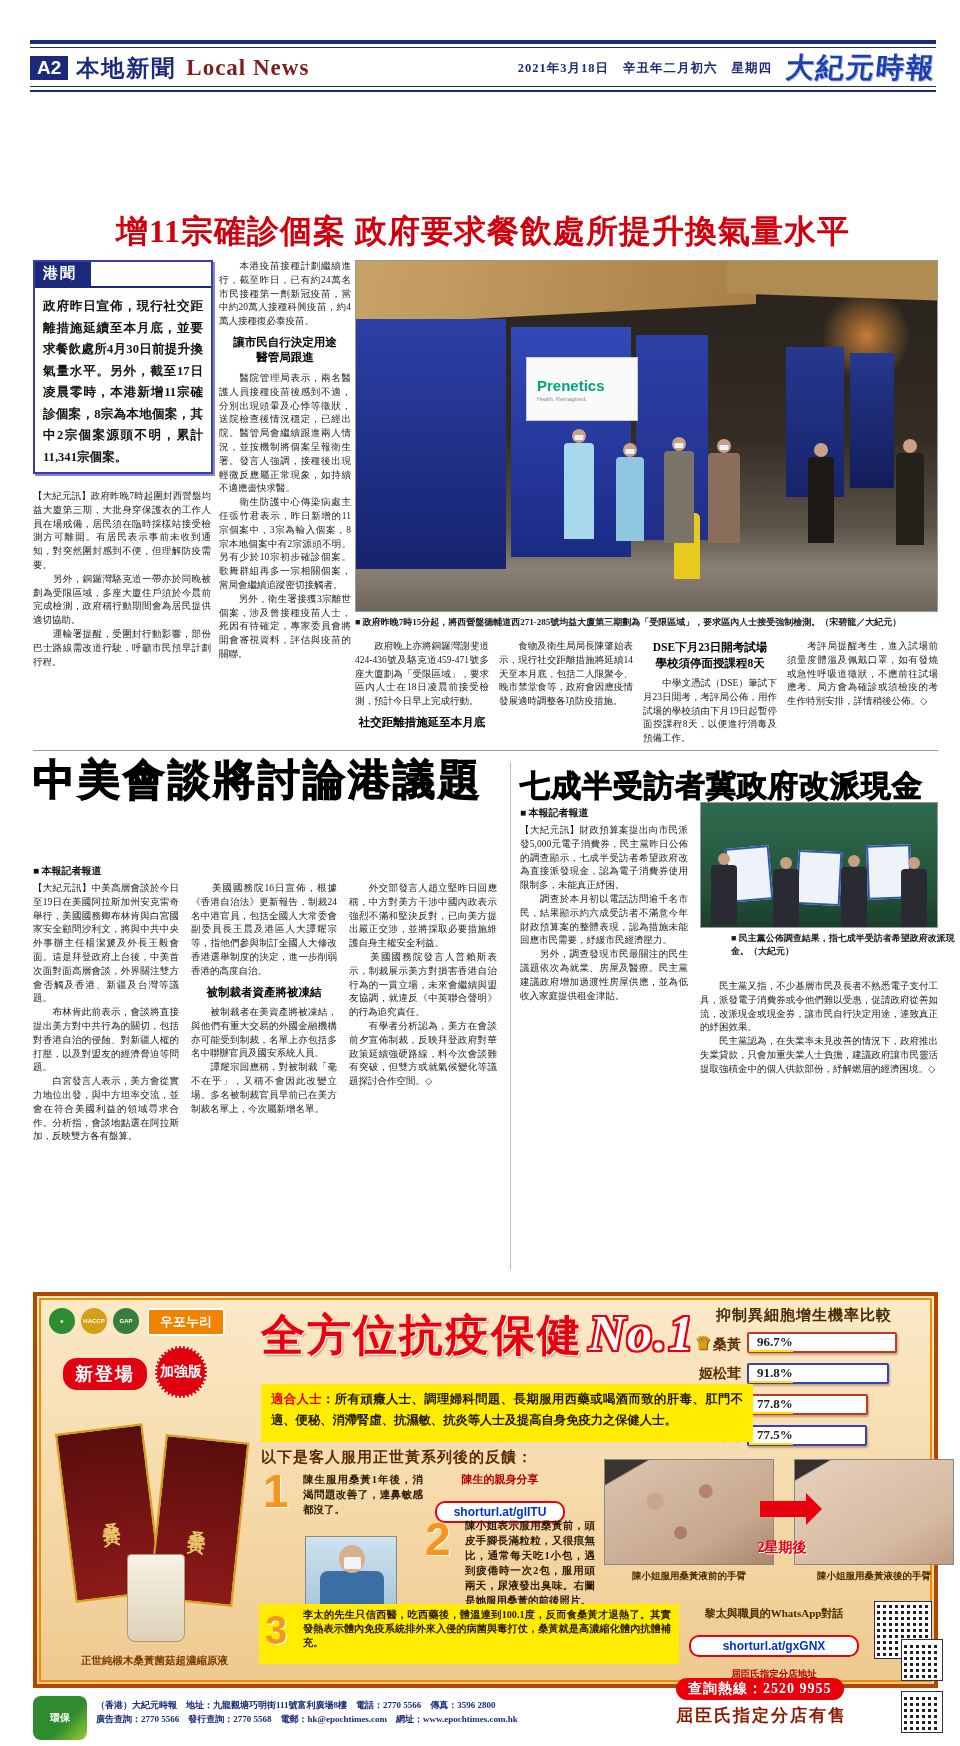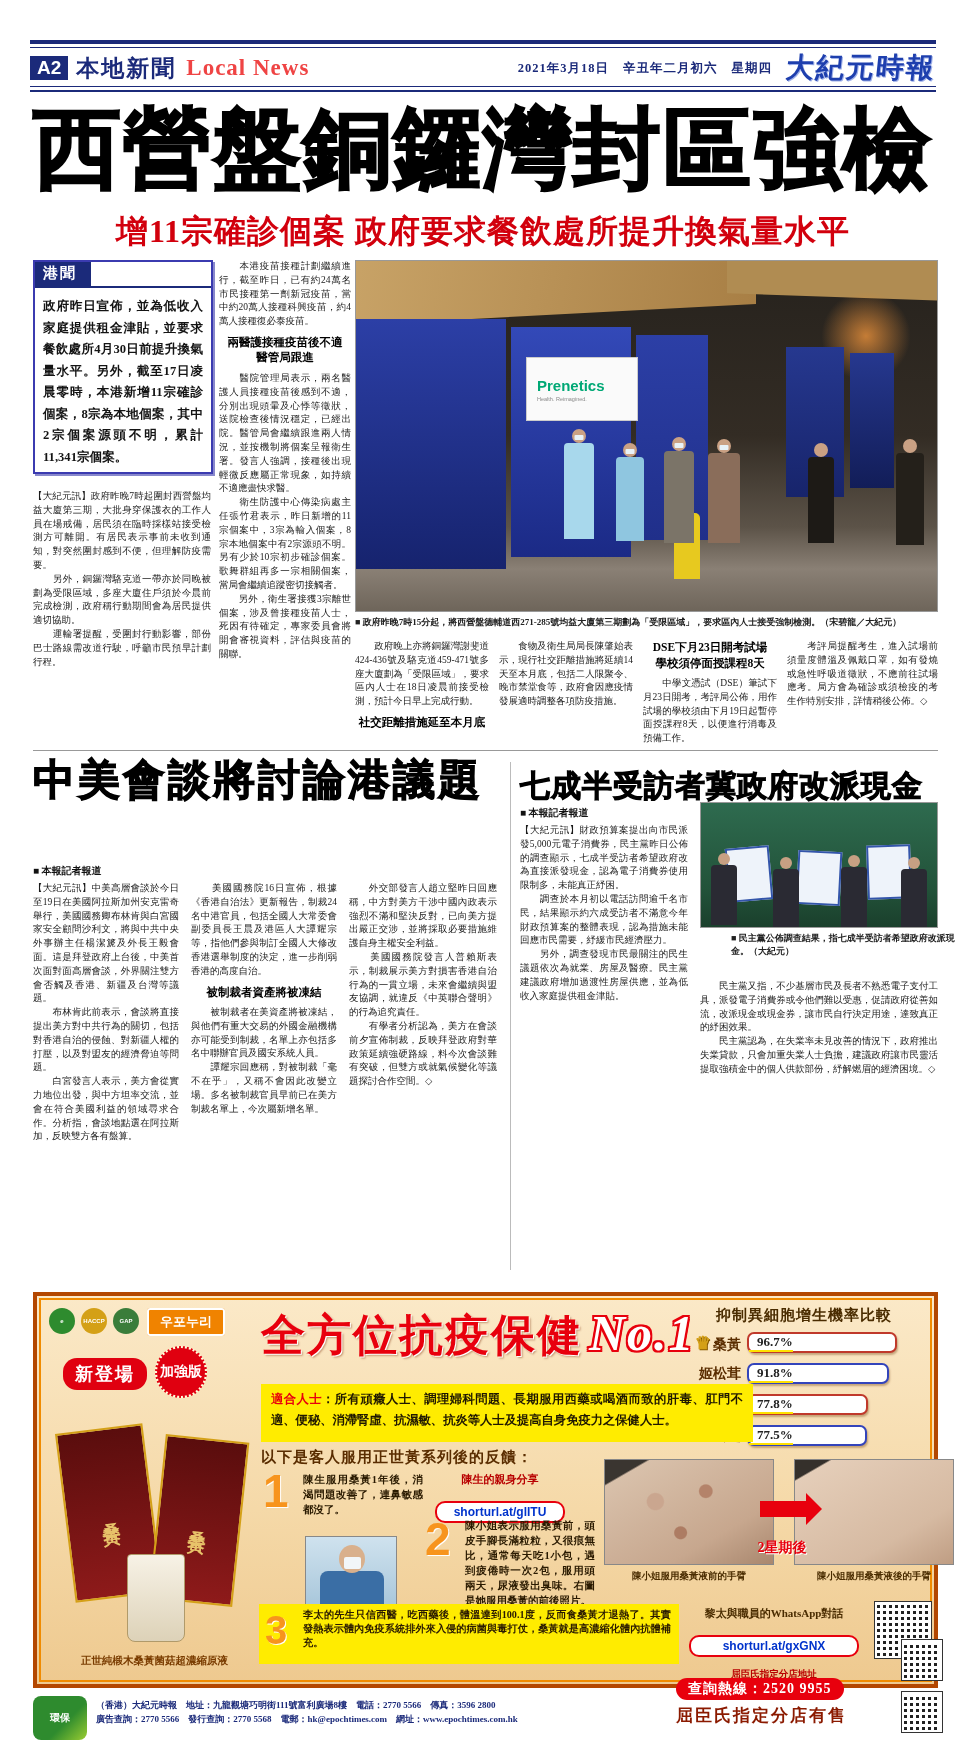--- a/index.html
+++ b/index.html
@@ -7,21 +7,21 @@
         font-family:"Liberation Serif","DejaVu Serif",serif;overflow:hidden;}
   .abs{position:absolute;}
 
   
   .rule-top{left:30px;top:40px;width:906px;height:3px;border-top:4px solid #1b2a7a;border-bottom:1px solid #1b2a7a;}
   .rule-head-bottom{left:30px;top:86px;width:906px;height:3px;border-top:1px solid #1b2a7a;border-bottom:2px solid #1b2a7a;}
   .hdr-row{left:30px;top:52px;width:906px;height:32px;display:flex;align-items:center;}
   .a2-box{background:#1b2a7a;color:#fff;font-family:"Liberation Sans",sans-serif;font-weight:bold;
           font-size:19px;padding:1px 7px;margin-right:8px;}
   .sec-cn{color:#1b2a7a;font-size:23px;font-weight:900;letter-spacing:2px;}
-  .sec-en{color:#ef4444;font-size:23px;font-weight:bold;margin-left:10px;letter-spacing:1px;}
+  .sec-en{color:#7f1d1d;font-size:23px;font-weight:bold;margin-left:10px;letter-spacing:1px;}
   .hdr-right{margin-left:auto;display:flex;align-items:center;gap:14px;}
   .hdr-date{color:#1b2a7a;font-size:12.5px;font-weight:bold;letter-spacing:1px;}
   .masthead{color:#1e3fae;font-size:28px;font-weight:900;letter-spacing:2px;transform:skewX(-6deg);
             text-shadow:1px 1px 0 #9fb0e8;}
 
   
   .headline{left:30px;top:94px;width:906px;text-align:center;font-size:88px;line-height:112px;
             font-weight:900;color:#000;letter-spacing:2px;-webkit-text-stroke:2px #000;}
   .subhead{left:30px;top:210px;width:906px;text-align:center;font-size:32px;font-weight:900;
            color:#d2000d;letter-spacing:1px;}
@@ -105,21 +105,21 @@
   .prod-cap{position:absolute;left:10px;top:358px;width:215px;text-align:center;font-size:10.5px;font-weight:900;color:#7a3c00;}
   .ad-title{position:absolute;left:224px;top:8px;font-size:44px;font-weight:900;color:#e8000d;letter-spacing:2px;
             text-shadow:1px 1px 0 #fff,2px 2px 2px rgba(120,40,0,.4);}
   .no1{font-size:50px;font-style:italic;color:#fff;margin-left:6px;
        text-shadow:-2px 0 #e8000d,2px 0 #e8000d,0 -2px #e8000d,0 2px #e8000d,-2px -2px #e8000d,2px 2px #e8000d,-2px 2px #e8000d,2px -2px #e8000d;}
   .cmp{position:absolute;left:638px;top:10px;width:258px;}
   .cmp-title{font-size:15px;font-weight:900;color:#4a2c00;letter-spacing:1px;text-align:center;}
   .cmp-row{display:flex;align-items:center;height:27px;margin-top:4px;}
   .cmp-label{width:72px;text-align:right;font-size:14px;font-weight:900;color:#5a2d00;padding-right:6px;position:relative;}
   .crown{color:#d4a017;font-size:18px;margin-right:2px;text-shadow:1px 1px 0 #8a5c00;}
-  .cmp-bar{height:21px;background:#fff;border:2px solid #c0392b;border-radius:7px;display:flex;align-items:center;box-shadow:1px 2px 2px rgba(100,50,0,.35);}
+  .cmp-bar{height:21px;background:#fff;border:2px solid #c0392b;border-radius:2px;display:flex;align-items:center;box-shadow:1px 2px 2px rgba(100,50,0,.35);}
   .cmp-row:nth-child(odd) .cmp-bar{border-color:#3344bb;}
   .cmp-val{font-size:13px;font-weight:900;color:#222;padding-left:8px;border-bottom:2px solid #ffe000;}
   .suit{position:absolute;left:224px;top:88px;width:492px;height:58px;background:#ffec00;padding:6px 10px;
         font-size:12.3px;line-height:21px;font-weight:700;color:#201800;text-align:justify;font-family:Liberation Mono, monospace;}
   .suit-label{color:#e8000d;font-weight:900;}
   .fb-title{position:absolute;left:224px;top:152px;font-size:15px;font-weight:900;color:#5a2d00;letter-spacing:1px;}
   .num{font-size:46px;font-weight:900;color:#f7941d;text-shadow:1px 1px 0 #fff;line-height:1;font-family:"Liberation Sans",sans-serif;}
   .fb-text{font-size:10.5px;line-height:15px;color:#2a1a00;font-weight:700;text-align:justify;}
   .share-label{font-size:11px;font-weight:900;color:#b80000;text-align:center;}
   .link-pill{margin-top:14px;background:#fff;border:2px solid #e8000d;border-radius:10px;color:#0033cc;
@@ -172,36 +172,35 @@
     <span class="sec-en">Local News</span>
     <span class="hdr-right">
       <span class="hdr-date">2021年3月18日</span>
       <span class="hdr-date">辛丑年二月初六</span>
       <span class="hdr-date">星期四</span>
       <span class="masthead">大紀元時報</span>
     </span>
   </div>
   <div class="abs rule-head-bottom"></div>
 
-  <div class="abs headline">西營盤銅鑼灣封區強檢</div>
   <div class="abs subhead">增11宗確診個案 政府要求餐飲處所提升換氣量水平</div>
 
   <div class="abs sidebar">
     <div class="sidebar-tab-row">
       <span class="sidebar-tab">港聞</span>
     </div>
-    <div class="sidebar-body">政府昨日宣佈，並為低收入家庭提供租金津貼，並要求餐飲處所4月30日前提升換氣量水平。另外，截至17日凌晨零時，本港新增11宗確診個案，8宗為本地個案，其中2宗個案源頭不明，累計11,341宗個案。</div>
+    <div class="sidebar-body">政府昨日宣佈，現行社交距離措施延續至本月底，並要求餐飲處所4月30日前提升換氣量水平。另外，截至17日凌晨零時，本港新增11宗確診個案，8宗為本地個案，其中2宗個案源頭不明，累計11,341宗個案。</div>
   </div>
 
   <div class="abs tiny" style="left:33px;top:490px;width:178px;height:258px;">【大紀元訊】政府昨晚7時起圍封西營盤均益大廈第三期，大批身穿保護衣的工作人員在場戒備，居民須在臨時採樣站接受檢測方可離開。有居民表示事前未收到通知，對突然圍封感到不便，但理解防疫需要。
 　　另外，銅鑼灣駱克道一帶亦於同晚被劃為受限區域，多座大廈住戶須於今晨前完成檢測，政府稱行動期間會為居民提供適切協助。
 　　運輸署提醒，受圍封行動影響，部份巴士路線需改道行駛，呼籲市民預早計劃行程。</div>
   <div class="abs" style="left:219px;top:260px;width:132px;height:488px;">
     <div class="tiny">　　本港疫苗接種計劃繼續進行，截至昨日，已有約24萬名市民接種第一劑新冠疫苗，當中約20萬人接種科興疫苗，約4萬人接種復必泰疫苗。</div>
-    <div class="col-subhead">兩醫護接種疫苗後不適
+    <div class="col-subhead">讓市民自行決定用途
 醫管局跟進</div>
     <div class="tiny">　　醫院管理局表示，兩名醫護人員接種疫苗後感到不適，分別出現頭暈及心悸等徵狀，送院檢查後情況穩定，已經出院。醫管局會繼續跟進兩人情況，並按機制將個案呈報衛生署。發言人強調，接種後出現輕微反應屬正常現象，如持續不適應盡快求醫。
 　　衛生防護中心傳染病處主任張竹君表示，昨日新增的11宗個案中，3宗為輸入個案，8宗本地個案中有2宗源頭不明。另有少於10宗初步確診個案。歌舞群組再多一宗相關個案，當局會繼續追蹤密切接觸者。
 　　另外，衛生署接獲3宗離世個案，涉及曾接種疫苗人士，死因有待確定，專家委員會將開會審視資料，評估與疫苗的關聯。</div>
   </div>
 
   <div class="abs photo-main">
     <div class="canopy"></div>
     <div class="canopy2"></div>
     <div class="glow"></div>

